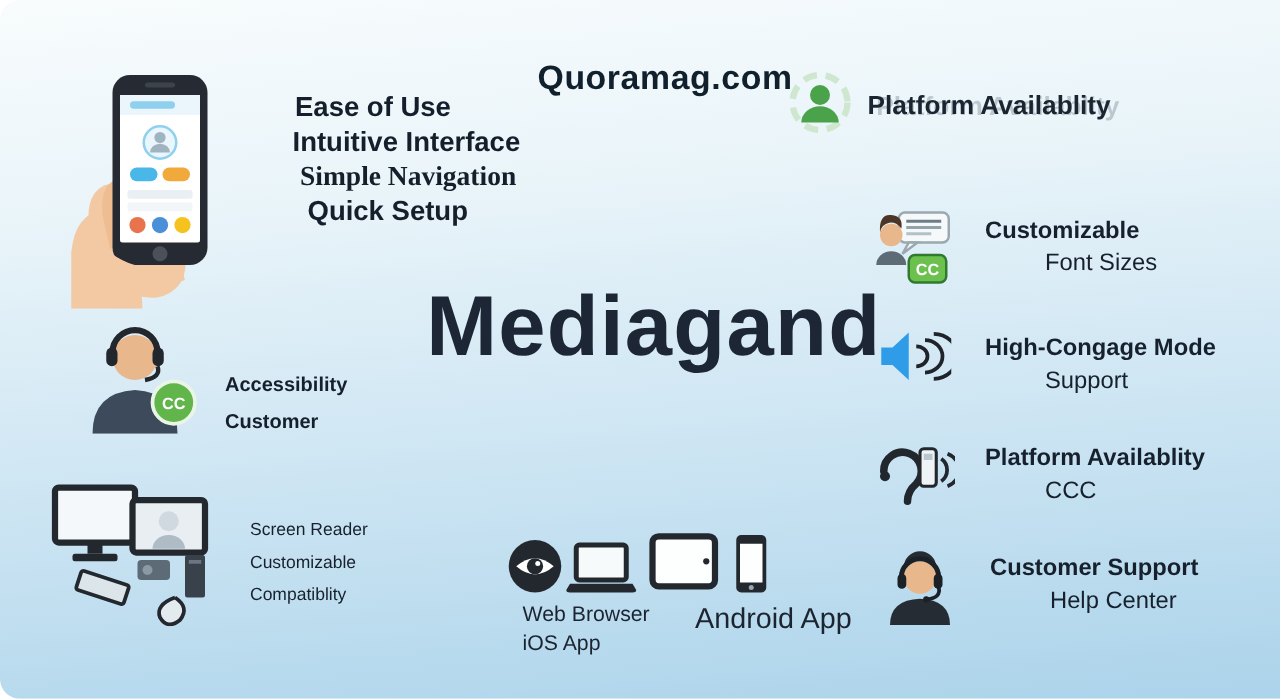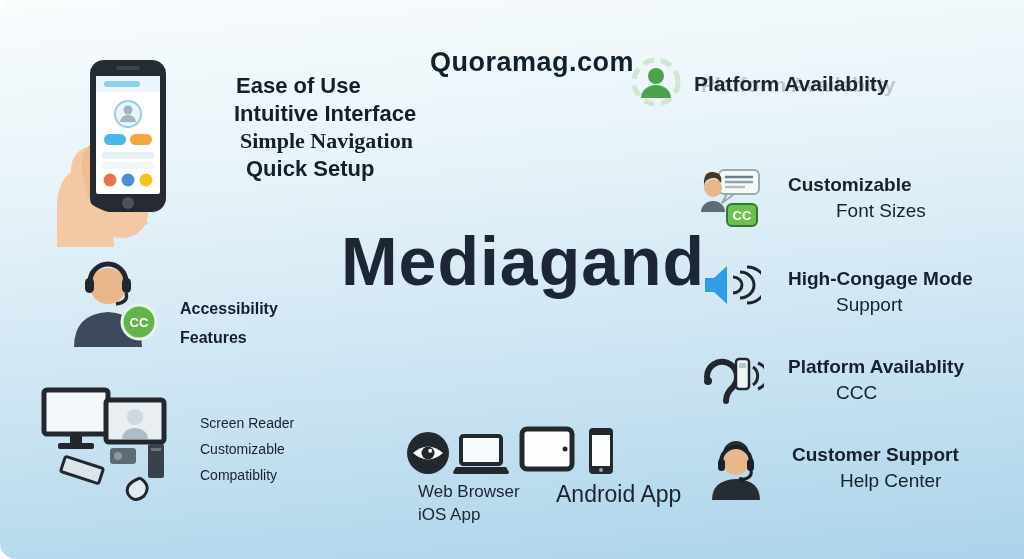--- a/index.html
+++ b/index.html
@@ -129,21 +129,21 @@
       <path d="M24,30 a18,18 0 0 1 36,0" stroke="#22272e" stroke-width="5" fill="none"></path>
       <rect x="19" y="26" width="9" height="15" rx="4.5" fill="#22272e"></rect>
       <rect x="56" y="26" width="9" height="15" rx="4.5" fill="#22272e"></rect>
       <path d="M60,41 q3,9 -10,11" stroke="#22272e" stroke-width="3.5" fill="none"></path>
       <circle cx="73" cy="70" r="17" fill="#62b54a" stroke="#e9f5e6" stroke-width="3"></circle>
       <text x="73" y="75" text-anchor="middle" font-size="13" font-weight="bold" fill="#ffffff">CC</text>
     </svg>
   </div>
   <div class="abs accessibility-text">
     <div>Accessibility</div>
-    <div>Features</div>
+    <div>Customer</div>
   </div>
 
   <div class="abs screenreader-illus">
     <svg viewBox="0 0 140 115" width="140" height="115">
       <rect x="4" y="4" width="64" height="44" rx="3" fill="#f4f8fa" stroke="#23282f" stroke-width="5"></rect>
       <rect x="30" y="48" width="12" height="9" fill="#23282f"></rect>
       <rect x="18" y="57" width="36" height="6" rx="2" fill="#23282f"></rect>
       <rect x="66" y="14" width="58" height="42" rx="3" fill="#e8eef2" stroke="#23282f" stroke-width="5"></rect>
       <circle cx="95" cy="31" r="8" fill="#cfd9df"></circle>
       <path d="M82,53 a13,11 0 0 1 26,0" fill="#aebcc6"></path>

